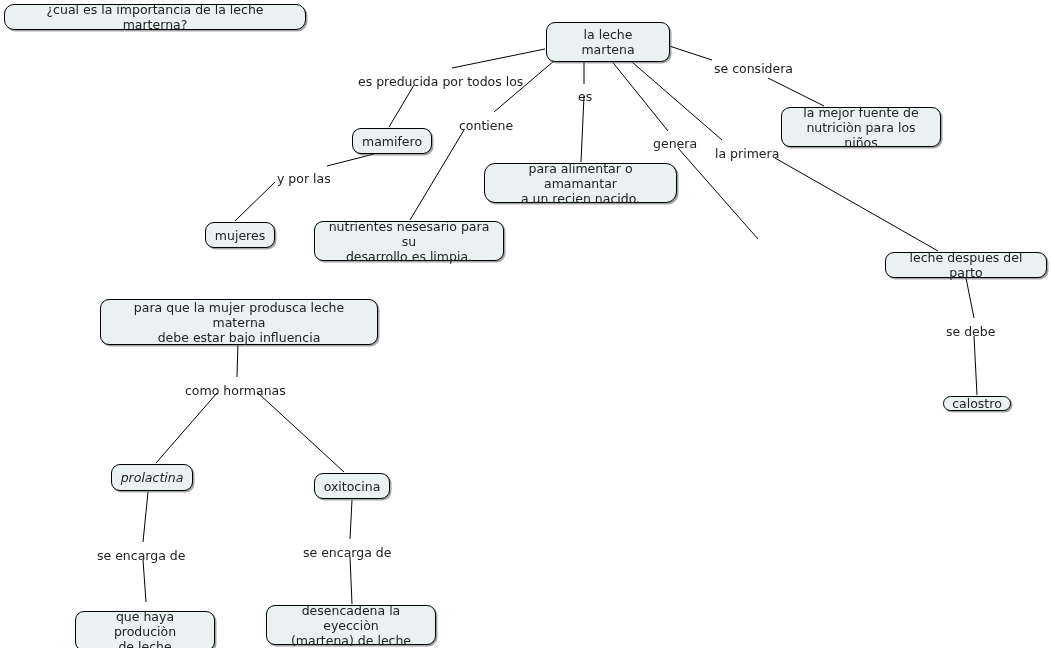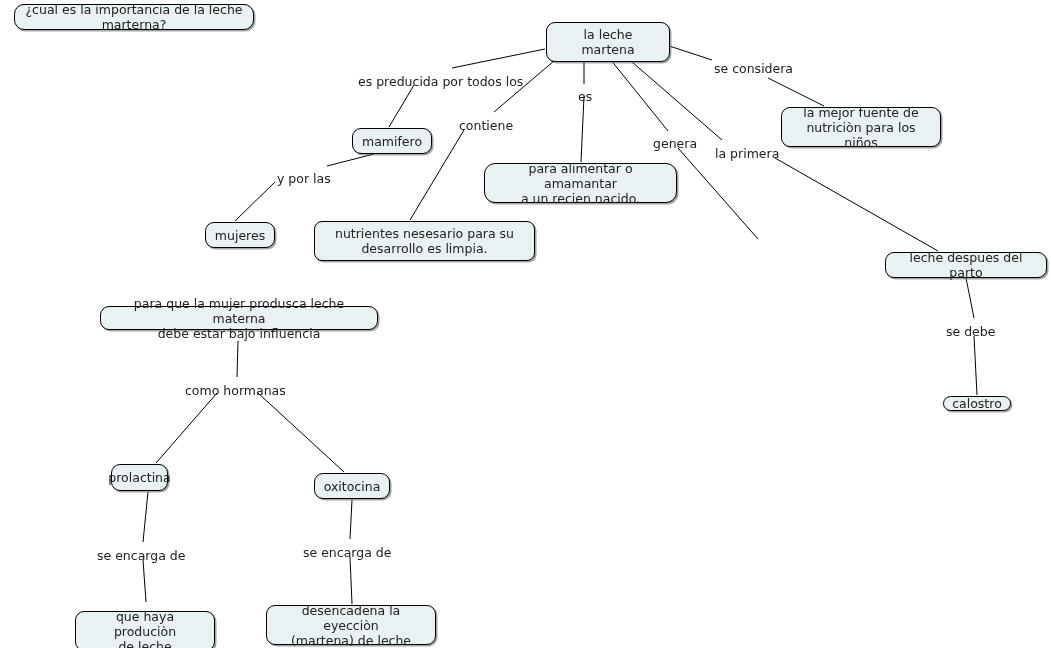--- a/index.html
+++ b/index.html
@@ -89,33 +89,33 @@
     <div class="edge-label" style="left: 714px; top: 62px;">se considera</div>
     <div class="edge-label" style="left: 578px; top: 90px;">es</div>
     <div class="edge-label" style="left: 459px; top: 119px;">contiene</div>
     <div class="edge-label" style="left: 653px; top: 137px;">genera</div>
     <div class="edge-label" style="left: 715px; top: 147px;">la primera</div>
     <div class="edge-label" style="left: 277px; top: 172px;">y por las</div>
     <div class="edge-label" style="left: 946px; top: 325px;">se debe</div>
     <div class="edge-label" style="left: 185px; top: 384px;">como hormanas</div>
     <div class="edge-label" style="left: 97px; top: 549px;">se encarga de</div>
     <div class="edge-label" style="left: 303px; top: 546px;">se encarga de</div>
-    <div class="node question" style="left: 4px; top: 4px; width: 240px; height: 26px; margin-left: 10px;">¿cual es la importancia de la leche marterna?</div>
+    <div class="node question" style="left: 4px; top: 4px; width: 302px; height: 26px;">¿cual es la importancia de la leche marterna?</div>
     <div class="node" style="left: 546px; top: 22px; width: 124px; height: 40px;">la leche martena</div>
     <div class="node" style="left: 781px; top: 107px; width: 160px; height: 40px;">la mejor fuente de
 nutriciòn para los niños</div>
     <div class="node" style="left: 352px; top: 128px; width: 80px; height: 26px;">mamifero</div>
     <div class="node" style="left: 484px; top: 163px; width: 193px; height: 40px; border-radius: 11px;">para alimentar o amamantar
 a un recien nacido.</div>
     <div class="node" style="left: 205px; top: 222px; width: 70px; height: 26px;">mujeres</div>
-    <div class="node" style="left: 314px; top: 221px; width: 221px; height: 40px; border-radius: 8px;">nutrientes nesesario para su
+    <div class="node" style="left: 314px; top: 221px; width: 190px; height: 40px;">nutrientes nesesario para su
 desarrollo es limpia.</div>
     <div class="node" style="left: 885px; top: 252px; width: 162px; height: 26px;">leche despues del parto</div>
-    <div class="node" style="left: 100px; top: 299px; width: 278px; height: 24px; margin-top: 7px;">para que la mujer produsca leche materna
+    <div class="node" style="left: 100px; top: 299px; width: 278px; height: 46px;">para que la mujer produsca leche materna
 debe estar bajo influencia</div>
     <div class="node" style="left: 943px; top: 396px; width: 68px; height: 15px;">calostro</div>
-    <div class="node" style="left: 111px; top: 464px; width: 57px; height: 27px;">prolactina</div>
+    <div class="node" style="left: 111px; top: 464px; width: 82px; height: 27px; font-style: italic;">prolactina</div>
     <div class="node" style="left: 314px; top: 473px; width: 76px; height: 26px;">oxitocina</div>
     <div class="node" style="left: 75px; top: 603px; width: 140px; height: 40px; margin-top: 8px;">que haya produciòn
 de leche</div>
     <div class="node" style="left: 266px; top: 605px; width: 170px; height: 40px;">desencadena la eyecciòn
 (martena) de leche</div>
   </div>
 
 </body></html>

